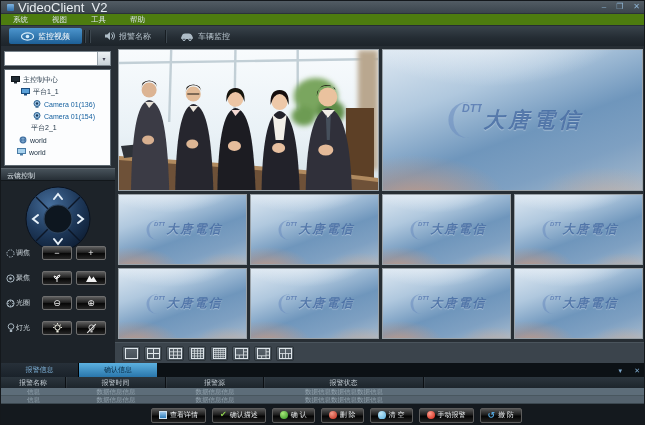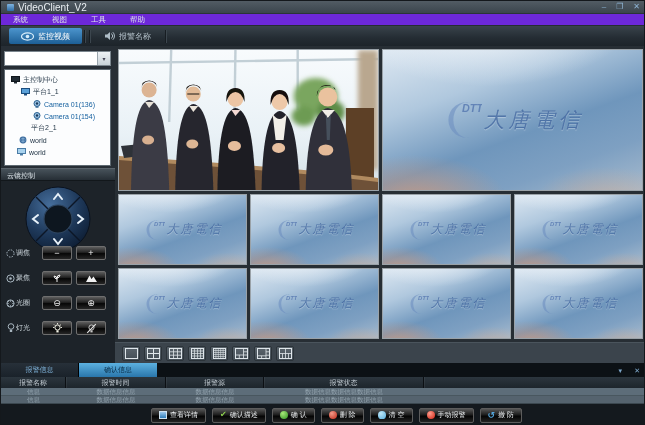--- a/index.html
+++ b/index.html
@@ -4,26 +4,26 @@
 <style>
   * { margin:0; padding:0; box-sizing:border-box; }
   body { font-family:"Liberation Sans","DejaVu Sans",sans-serif; background:#111; }
   .app { position:relative; width:645px; height:425px; background:#262d33; overflow:hidden; border:1px solid #14181c; }
 
   
   .titlebar { position:absolute; left:0; top:0; width:645px; height:13px;
     background:linear-gradient(#525c64,#3b454d); display:flex; align-items:center; padding:0 6px;
     border-bottom:1px solid #2b3339; }
   .app-ico { width:7px; height:7px; background:linear-gradient(#7fb4e0,#2e6da8); border-radius:1px; margin-right:4px; }
-  .title-text { color:#e9eef2; font-size:10px; }
+  .title-text { color:#e9eef2; font-size:13px; }
   .win-controls { margin-left:auto; display:flex; gap:10px; }
   .win-controls span { color:#8db4d4; font-size:8px; line-height:8px; cursor:default; }
 
   
-  .menubar { position:absolute; left:0; top:13px; width:645px; height:12px; background:#6d28d9;
+  .menubar { position:absolute; left:0; top:13px; width:645px; height:12px; background:#4d7c0f;
     display:flex; align-items:center; gap:0; border-bottom:1px solid #262d33; }
   .menubar span { color:#dde4ea; font-size:7.5px; padding:0 12px; }
 
   
   .navbar { position:absolute; left:0; top:25px; width:645px; height:20px;
     background:linear-gradient(#39434b,#242c33 60%,#1d242a); display:flex; align-items:center; padding-left:8px; }
   .navtab { height:16px; display:flex; align-items:center; gap:4px; padding:0 12px; color:#b9c6cf; font-size:8px; border-radius:2px; }
   .navtab.active { background:linear-gradient(#5096ce,#1f movies);}
   .navtab.active { background:linear-gradient(#4c95cd,#1d5f96); color:#fff; }
   .nav-sep { width:1px; height:13px; background:#171d22; box-shadow:1px 0 0 #3c464e; margin:0 2px; }
@@ -64,21 +64,21 @@
     background:
       radial-gradient(60% 55% at 12% 108%, rgba(232,152,104,.65), rgba(232,152,104,0) 60%),
       radial-gradient(50% 45% at 86% 108%, rgba(224,168,128,.45), rgba(224,168,128,0) 55%),
       radial-gradient(95% 85% at 40% -25%, #f3f7fb 0%, rgba(243,247,251,0) 60%),
       linear-gradient(160deg,#dce7f1 0%,#b0c8de 30%,#6f96bc 58%,#7ea0c2 78%,#a6bacd 100%); }
   .tile-big { grid-column:1/3; grid-row:1; }
   .tile-wide { grid-column:3/5; grid-row:1; }
   .scene { position:absolute; inset:0; width:100%; height:100%; }
   .wm { position:absolute; inset:0; display:flex; align-items:center; justify-content:center; gap:2px; }
   .wm svg { display:block; opacity:.8; }
-  .wm-cn { font-family:"Liberation Serif","DejaVu Serif",serif; font-style:italic; font-weight:normal;
+  .wm-cn { font-family:"Liberation Serif","DejaVu Serif",serif; font-style:italic; font-weight:bold;
     color:rgba(62,100,158,.78); letter-spacing:2px; font-size:12px; text-shadow:0 1px 1px rgba(255,255,255,.35); }
   .wm-lg .wm-cn { font-size:21px; letter-spacing:4px; }
 
   .layoutbar { position:absolute; left:0; top:296px; width:531px; height:21px; background:#3b444c;
     display:flex; align-items:center; gap:4px; padding-left:7px; border-top:1px solid #4a545c; }
   .lay-btn { width:18px; height:15px; border:1px solid #2b3339; border-radius:2px;
     background:linear-gradient(#5c666e,#434d55); display:flex; align-items:center; justify-content:center; }
   .lay-btn svg { display:block; }
 
   
@@ -145,20 +145,28 @@
     <div class="nav-sep"></div>
     <div class="nav-sep"></div>
     <div class="navtab">
       <svg width="11" height="10" viewBox="0 0 11 10">
         <path d="M1,3.5 h2.2 L6,1 v8 L3.2,6.5 H1 Z" fill="#aebcc6"></path>
         <path d="M7.5,2.5 a3.5,3.5 0 0 1 0,5 M8.8,1.2 a5.2,5.2 0 0 1 0,7.6" fill="none" stroke="#aebcc6" stroke-width="1"></path>
       </svg>
       <span>报警名称</span>
     </div>
     <div class="nav-sep"></div>
+    <div class="navtab">
+      <svg width="14" height="9" viewBox="0 0 14 9">
+        <path d="M1,6 L2,3.5 Q2.5,1.5 5,1.5 L9,1.5 Q11,1.5 12,3.5 L13,6 Q13,7 12,7 L2,7 Q1,7 1,6 Z" fill="#aebcc6"></path>
+        <circle cx="4" cy="7.3" r="1.3" fill="#39434b" stroke="#aebcc6"></circle>
+        <circle cx="10" cy="7.3" r="1.3" fill="#39434b" stroke="#aebcc6"></circle>
+      </svg>
+      <span>车辆监控</span>
+    </div>
   </div>
 
   <div class="sidebar">
     <div class="combo">
       <span class="combo-value"></span>
       <span class="combo-btn">▾</span>
     </div>
 
     <div class="tree">
       <div class="tree-item" style="padding-left:6px">

